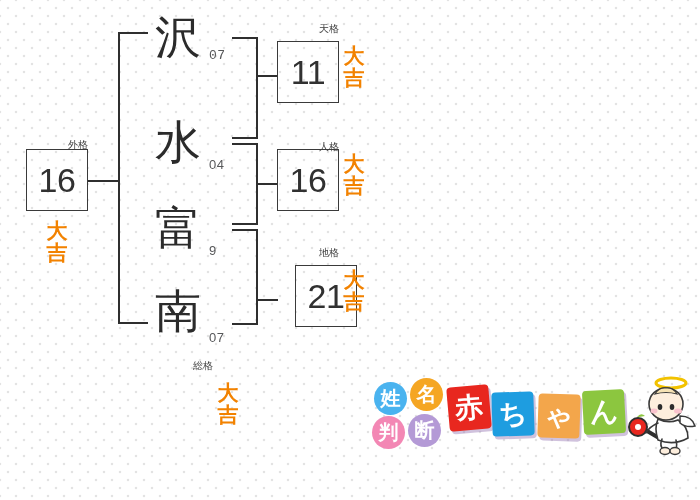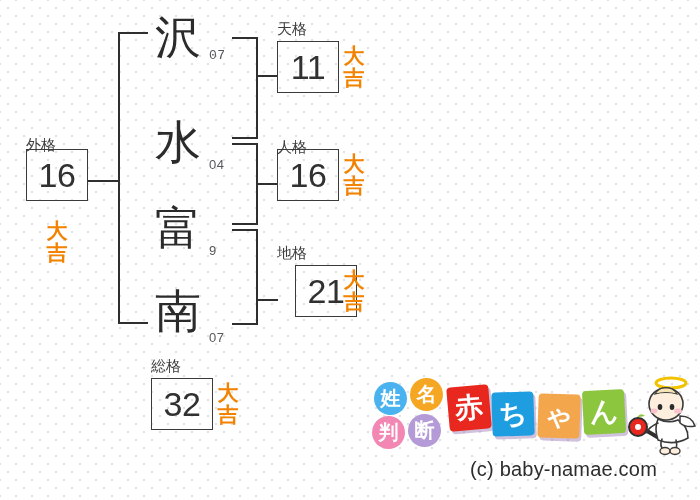--- a/index.html
+++ b/index.html
@@ -42,44 +42,44 @@
     font-family: "Liberation Sans", sans-serif;
     font-size: 13px;
     color: #57585a;
     letter-spacing: 0.5px;
   }
 
   .kaku-box {
     position: absolute;
     box-sizing: border-box;
     width: 62px;
-    height: 52px;
+    height: 62px;
     border: 1.6px solid #3a3a3a;
     background: transparent;
   }
   .kaku-num {
     position: absolute;
     left: 0;
     right: 0;
     top: 50%;
     transform: translateY(-50%);
     text-align: center;
     font-family: "Liberation Sans", sans-serif;
     font-size: 34px;
     line-height: 34px;
     color: #313131;
     letter-spacing: -0.5px;
   }
   .kaku-label {
     position: absolute;
     font-family: "DejaVu Sans", sans-serif;
-    font-size: 15px;
+    font-size: 10px;
     line-height: 14px;
     color: #3d3d3d;
-    text-align: left;
+    text-align: right;
     width: 62px;
   }
   .fortune {
     position: absolute;
     font-family: "DejaVu Sans", sans-serif;
     font-size: 21px;
     line-height: 22px;
     color: #f28200;
     font-weight: 700;
     width: 24px;
@@ -210,23 +210,20 @@
   <div class="kaku-label" style="left:277px; top:246px;">地格</div>
   <div class="kaku-box" style="left:277px; top:265px;margin-left:18px;">
     <div class="kaku-num">21</div>
   </div>
   <div class="fortune" style="left:342px; top:269px;">
     <span>大</span>
     <span>吉</span>
   </div>
 
   <div class="kaku-label" style="left:151px; top:359px;">総格</div>
-  <div class="kaku-box" style="left:151px; top:378px;">
-    <div class="kaku-num">32</div>
-  </div>
   <div class="fortune" style="left:216px; top:382px;">
     <span>大</span>
     <span>吉</span>
   </div>
 
   <div id="logo">
 
     <div class="badge" style="left:4px;  top:10px; background:#4ab3ef;">姓</div>
     <div class="badge" style="left:40px; top:6px;  background:#f5a623;">名</div>
     <div class="badge" style="left:2px;  top:44px; background:#f387b4;">判</div>
@@ -264,15 +261,14 @@
 
       <path d="M42 42 q12 0 15 10 q-9 2 -15 -3 z" fill="#ffffff" stroke="#3a3a3a" stroke-width="1.5"></path>
 
       <path d="M24 65 q-3 8 2 11" fill="none" stroke="#3a3a3a" stroke-width="1.6" stroke-linecap="round"></path>
       <path d="M38 66 q2 8 -2 11" fill="none" stroke="#3a3a3a" stroke-width="1.6" stroke-linecap="round"></path>
       <ellipse cx="27" cy="77" rx="5" ry="3.5" fill="#fdeedd" stroke="#3a3a3a" stroke-width="1.4"></ellipse>
       <ellipse cx="37" cy="77" rx="5" ry="3.5" fill="#fdeedd" stroke="#3a3a3a" stroke-width="1.4"></ellipse>
     </svg>
   </div>
 
-  <div id="copyright">(c) baby-namae.com</div>
 
 </div>
 
 </body></html>

